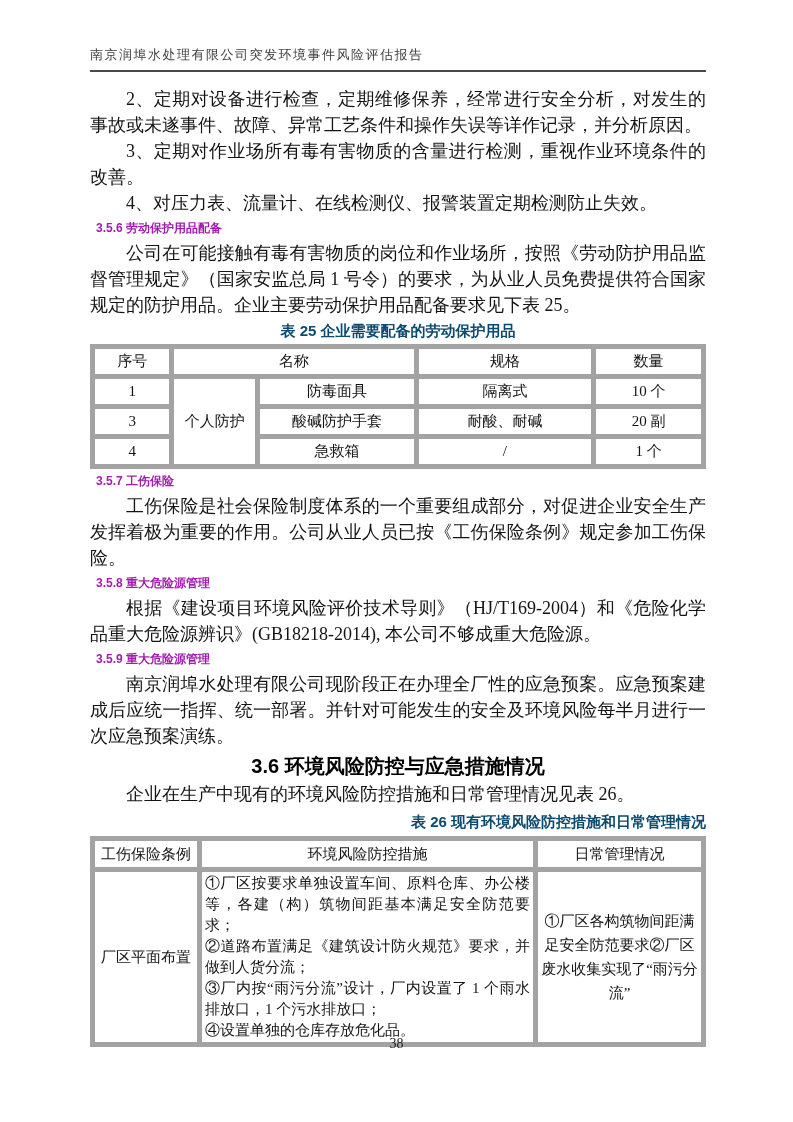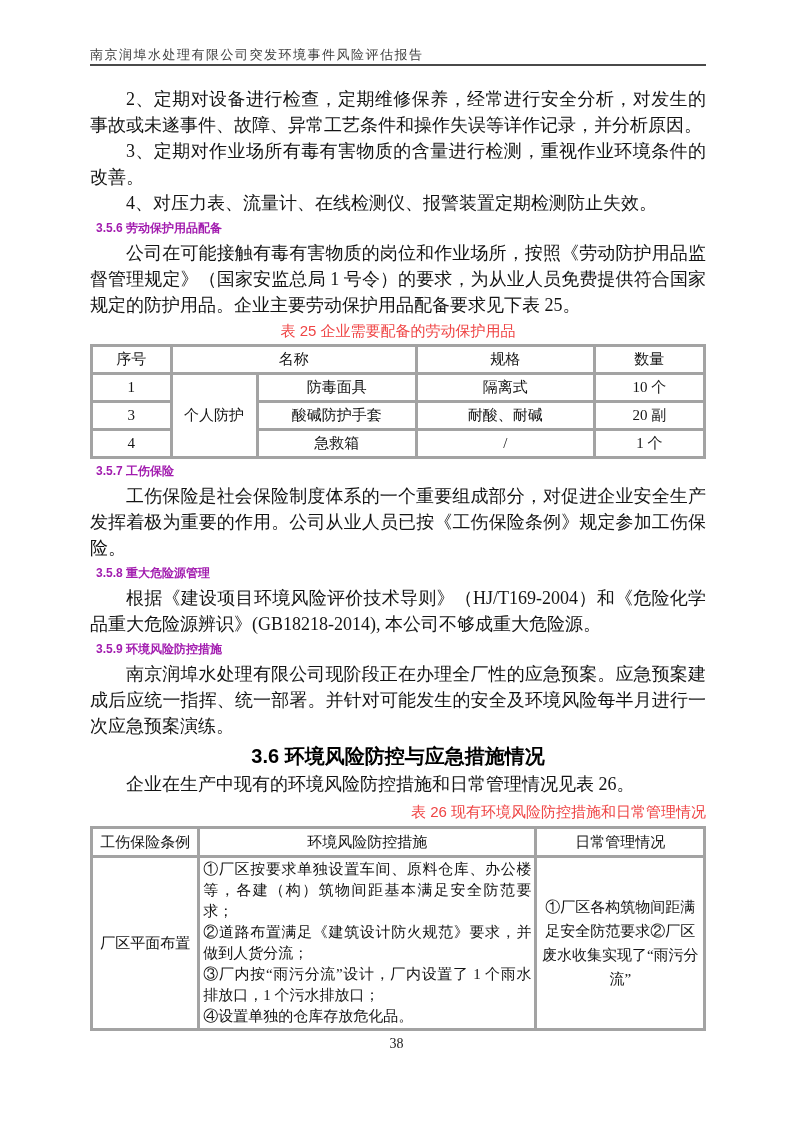--- a/index.html
+++ b/index.html
@@ -8,20 +8,21 @@
     width:793px;height:1122px;
     margin:0 auto;
     background:#ffffff;
     font-family:"Liberation Serif","DejaVu Serif",serif;
     color:#161616;
     overflow:hidden;
   }
   .doc-header{
     position:absolute;left:90px;top:46px;width:616px;
     font-size:13px;letter-spacing:1.5px;color:#3d3d3d;
+    padding-bottom:6px;
     border-bottom:2px solid #4a4a4a;
   }
   .content{
     position:absolute;left:90px;top:86px;width:616px;
   }
   .body-p{
     margin:0;
     font-size:18px;line-height:26px;
     text-indent:2em;text-align:justify;
     color:#141414;
@@ -32,30 +33,30 @@
     font-weight:bold;font-size:12px;line-height:22px;color:#a21caf;
   }
   .h-main{
     margin:4px 0 2px 0;
     font-family:"Liberation Sans","DejaVu Sans",sans-serif;
     font-weight:bold;font-size:20px;line-height:26px;color:#000;text-align:center;
   }
   .tbl-caption{
     margin:4px 0 4px 0;
     font-family:"Liberation Sans","DejaVu Sans",sans-serif;
-    font-weight:normal;font-size:15px;line-height:18px;
-    text-align:center;color:#ef4444;
+    font-weight:bold;font-size:15px;line-height:18px;
+    text-align:center;color:#0c4a6e;
   }
   .tbl-caption.c26{margin:6px 0 5px 0;text-align:right;}
   table.tbl{
     width:100%;border-collapse:collapse;table-layout:fixed;
     font-size:15px;color:#141414;
   }
   table.tbl th, table.tbl td{
-    border:3px solid #a3a3a3;
+    border:5px solid #a3a3a3;
     font-weight:normal;
     text-align:center;vertical-align:middle;
     padding:1px 3px;
     margin-left:24px;
   }
   table.tbl25 th{height:23px;}
   table.tbl25 td{height:23px;}
   table.tbl26 th{height:24px;}
   td.measures{
     text-align:left;vertical-align:middle;
@@ -128,21 +129,21 @@
         </tr>
       </tbody>
     </table>
 
     <h3 class="h-sub">3.5.7 工伤保险</h3>
     <p class="body-p">工伤保险是社会保险制度体系的一个重要组成部分，对促进企业安全生产发挥着极为重要的作用。公司从业人员已按《工伤保险条例》规定参加工伤保险。</p>
 
     <h3 class="h-sub">3.5.8 重大危险源管理</h3>
     <p class="body-p">根据《建设项目环境风险评价技术导则》（HJ/T169-2004）和《危险化学品重大危险源辨识》(GB18218-2014), 本公司不够成重大危险源。</p>
 
-    <h3 class="h-sub">3.5.9 环境风险防控措施</h3>
+    <h3 class="h-sub">3.5.9 重大危险源管理</h3>
     <p class="body-p">南京润埠水处理有限公司现阶段正在办理全厂性的应急预案。应急预案建成后应统一指挥、统一部署。并针对可能发生的安全及环境风险每半月进行一次应急预案演练。</p>
 
     <h2 class="h-main">3.6 环境风险防控与应急措施情况</h2>
     <p class="body-p">企业在生产中现有的环境风险防控措施和日常管理情况见表 26。</p>
 
     <div class="tbl-caption c26">表 26 现有环境风险防控措施和日常管理情况</div>
     <table class="tbl tbl26">
       <colgroup>
         <col style="width:17.5%">
           <col style="width:55%">

